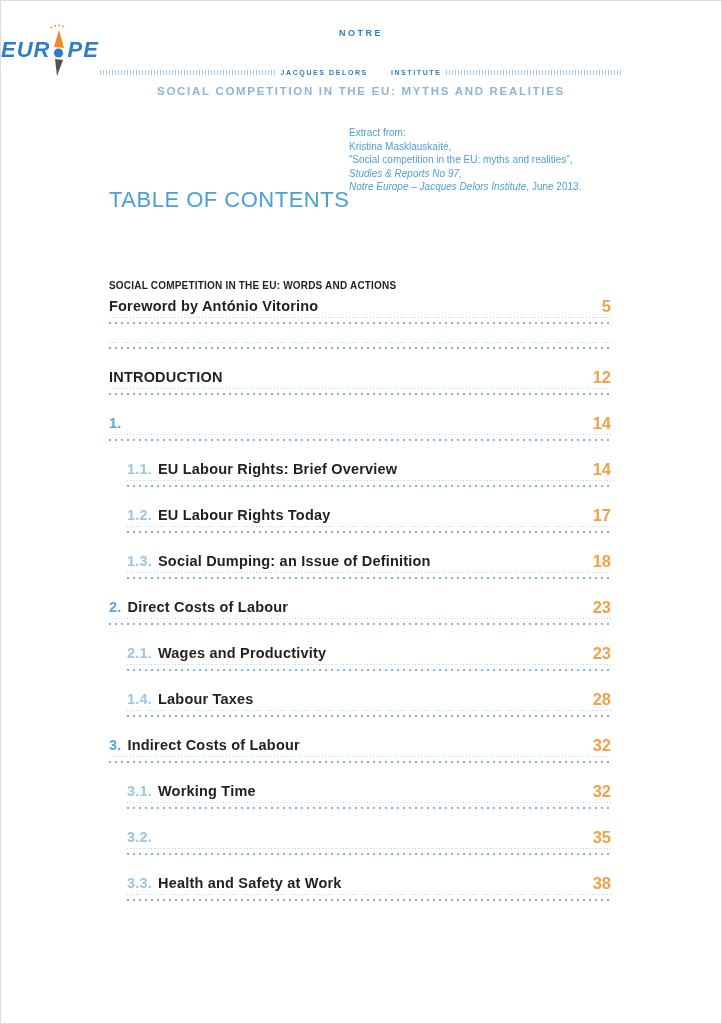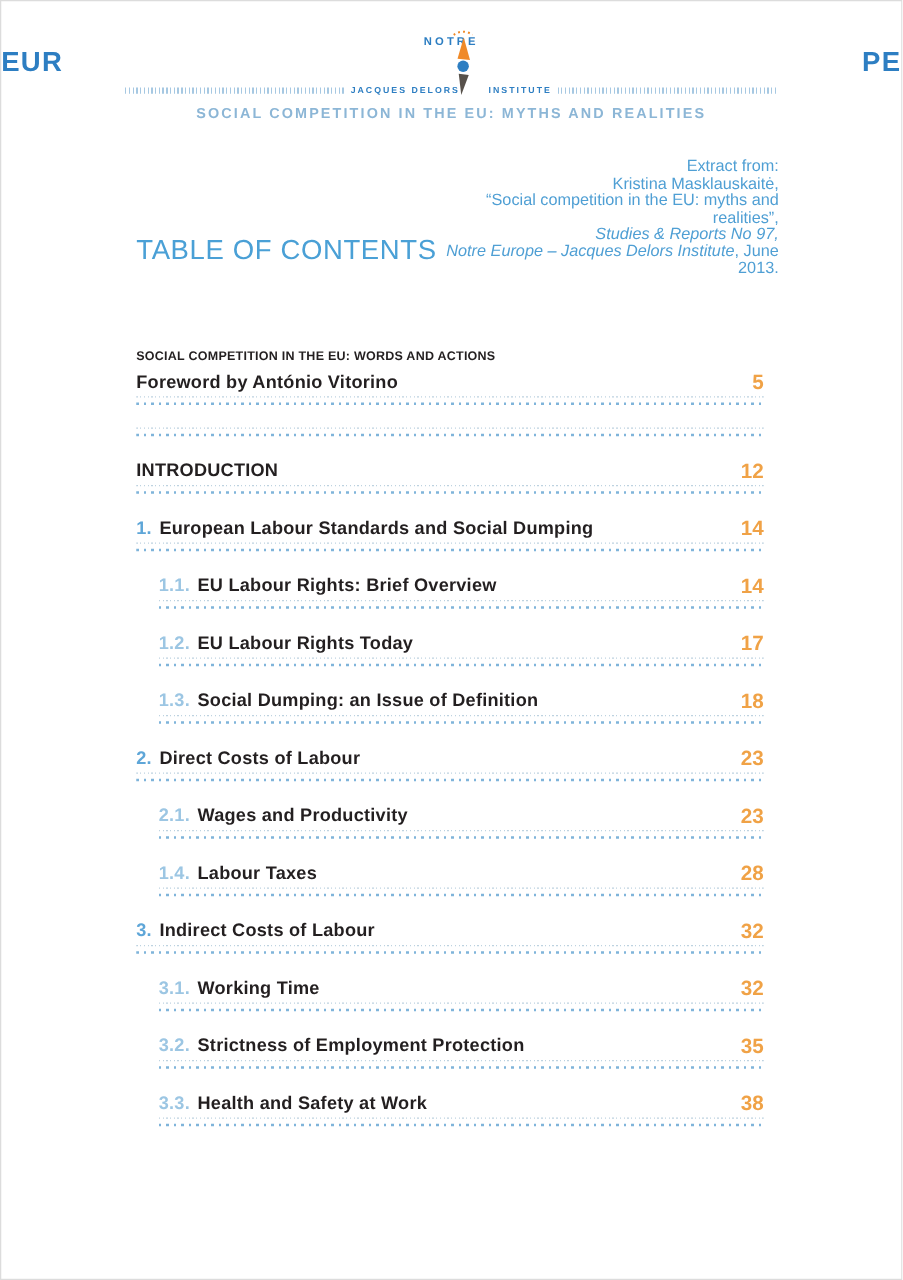--- a/index.html
+++ b/index.html
@@ -9,23 +9,23 @@
     font-family:"Liberation Sans", sans-serif;
   }
 
   
   .logo-block { position:absolute; top:27px; left:0; right:0; text-align:center; }
   .logo-notre {
     font-size:9px; font-weight:bold; color:var(--logo-blue);
     letter-spacing:2.5px; line-height:11px;
   }
   .logo-europe {
-    display:flex; justify-content:space-between; align-items:center;
+    display:flex; justify-content:flex-start; align-items:center;
     font-size:22px; font-weight:bold; color:var(--logo-blue);
-    letter-spacing:1px; line-height:22px;
+    letter-spacing:1px; line-height:22px;font-style:italic;
   }
   .compass { position:relative; width:17px; height:22px; }
   .compass svg { position:absolute; left:-1px; top:-17px; width:19px; height:56px; overflow:visible; }
 
   
   .hatch-row {
     position:absolute; top:67px; left:99px; right:99px; height:8px;
     display:flex; align-items:center;
   }
   .hatch { flex:1; height:5px;
@@ -40,22 +40,22 @@
   
   .doc-header {
     position:absolute; top:84px; left:0; right:0; text-align:center;
     font-size:11.5px; font-weight:bold; color:var(--header-blue);
     letter-spacing:1.7px;
   }
 
   
   .extract {
     position:absolute; top:125px; left:348px; width:274px;
-    text-align:right; color:var(--extract-blue);
-    font-size:13px; line-height:13.5px;
+    text-align:left; color:var(--extract-blue);
+    font-size:10px; line-height:13.5px;
   }
   .extract .it { font-style:italic; }
 
   
   .toc-title {
     position:absolute; top:186px; left:108px;
     font-size:22px; font-weight:normal; color:var(--title-blue);
     letter-spacing:0.5px;
   }
   .toc-list { position:absolute; top:274px; left:108px; right:110px; }
@@ -147,21 +147,20 @@
     <div class="row-line">
 
       <span class="row-label">INTRODUCTION</span>
       <span class="row-page">12</span>
     </div>
     <div class="dots"></div>
   </div>
       <div class="toc-row">
     <div class="row-line">
       <span class="row-num">1.</span>
-      <span class="row-label">European Labour Standards and Social Dumping</span>
       <span class="row-page">14</span>
     </div>
     <div class="dots"></div>
   </div>
       <div class="toc-row sub">
     <div class="row-line">
       <span class="row-num">1.1.</span>
       <span class="row-label">EU Labour Rights: Brief Overview</span>
       <span class="row-page">14</span>
     </div>
@@ -219,21 +218,20 @@
     <div class="row-line">
       <span class="row-num">3.1.</span>
       <span class="row-label">Working Time</span>
       <span class="row-page">32</span>
     </div>
     <div class="dots"></div>
   </div>
       <div class="toc-row sub">
     <div class="row-line">
       <span class="row-num">3.2.</span>
-      <span class="row-label">Strictness of Employment Protection</span>
       <span class="row-page">35</span>
     </div>
     <div class="dots"></div>
   </div>
       <div class="toc-row sub">
     <div class="row-line">
       <span class="row-num">3.3.</span>
       <span class="row-label">Health and Safety at Work</span>
       <span class="row-page">38</span>
     </div>

